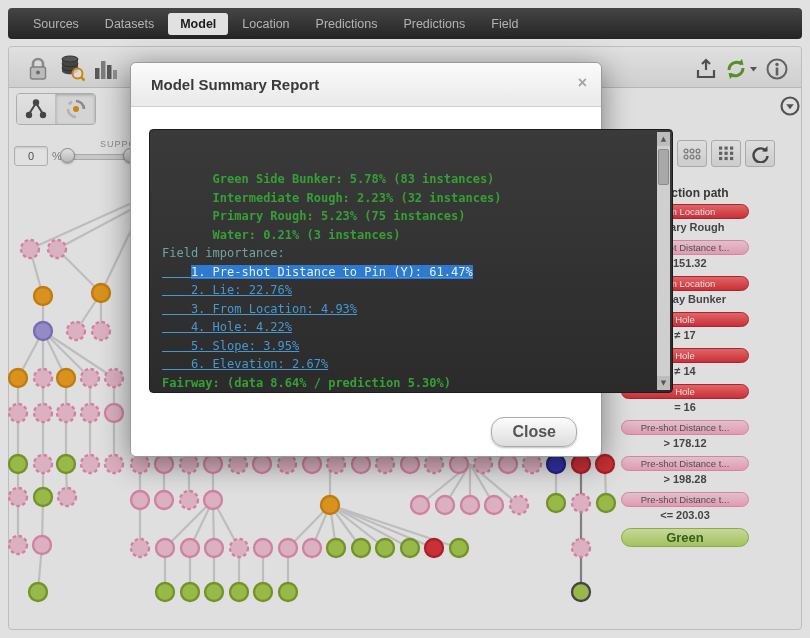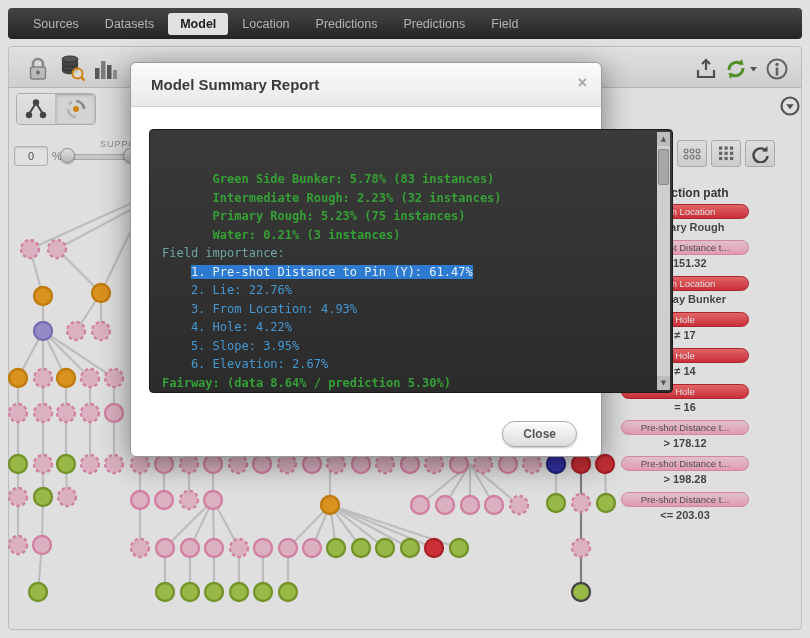--- a/index.html
+++ b/index.html
@@ -69,31 +69,31 @@
     border-bottom:1px solid #d0d0d0; border-radius:6px 6px 0 0; display:flex; align-items:center; padding:0 20px; }
   .modal-title { font-size:15px; font-weight:bold; color:#3a3a3a; }
   .modal-close { position:absolute; right:14px; top:11px; font-size:16px; color:#a5a5a5;
     font-weight:bold; cursor:pointer; }
   .terminal { position:absolute; left:18px; top:66px; width:524px; height:264px;
     background:linear-gradient(#3a3a3a,#2b2b2b); border:1px solid #1c1c1c; border-radius:4px;
     overflow:hidden; font-family:"DejaVu Sans Mono",monospace; font-size:12px; line-height:18.5px;
     padding:3px 0 0 12px; white-space:pre; }
   .tline.c-green { color:#35a035;font-weight:bold; }
   .tline.c-label { color:#6fa3a3; }
-  .tline.c-blue  { color:#4598d2; }
+  .tline.c-blue  { color:#4598d2;text-decoration:underline; }
   .sel { background:#2d7ad0; color:#dff0ff; }
   .term-scrollbar { position:absolute; top:2px; right:2px; bottom:2px; width:13px;
     background:#cfcfcf; border-radius:2px; }
   .term-scroll-up,.term-scroll-down { position:absolute; left:0; width:13px; height:14px;
     background:#bdbdbd; display:flex; align-items:center; justify-content:center;
     font-size:7px; color:#555; cursor:pointer; font-family:"DejaVu Sans",sans-serif; }
   .term-scroll-up { top:0; } .term-scroll-down { bottom:0; }
   .term-scroll-thumb { position:absolute; left:1px; top:17px; width:11px; height:36px;
     background:#a8a8a8; border:1px solid #8a8a8a; border-radius:2px; cursor:pointer; }
-  .close-btn { position:absolute; right:24px; bottom:9px; padding:5px 20px; font-size:12px;
+  .close-btn { position:absolute; right:24px; bottom:9px; padding:5px 20px; font-size:16px;
     font-weight:bold; color:#555; background:linear-gradient(#fdfdfd,#dcdcdc);
     border:1px solid #aaa; border-radius:13px; box-shadow:0 1px 2px rgba(0,0,0,.25);
     cursor:pointer; font-family:"Liberation Sans",sans-serif; }
 </style>
 </head>
 <body>
 
 <div class="top-nav">
     <div class="nav-item">Sources</div>
     <div class="nav-item">Datasets</div>
@@ -383,20 +383,21 @@
       <div class="pp-pill pill-red">Hole</div>
       <div class="pp-value">≠ 14</div>
       <div class="pp-pill pill-red">Hole</div>
       <div class="pp-value">= 16</div>
       <div class="pp-pill pill-pink">Pre-shot Distance t...</div>
       <div class="pp-value">&gt; 178.12</div>
       <div class="pp-pill pill-pink">Pre-shot Distance t...</div>
       <div class="pp-value">&gt; 198.28</div>
       <div class="pp-pill pill-pink">Pre-shot Distance t...</div>
       <div class="pp-value">&lt;= 203.03</div>
+      <div class="pp-pill pill-green">Green</div>
     </div>
 </div>
 
 <div class="modal-overlay"></div>
 <div class="modal">
   <div class="modal-header">
     <span class="modal-title">Model Summary Report</span>
   </div>
   <span class="modal-close">×</span>
   <div class="terminal">

